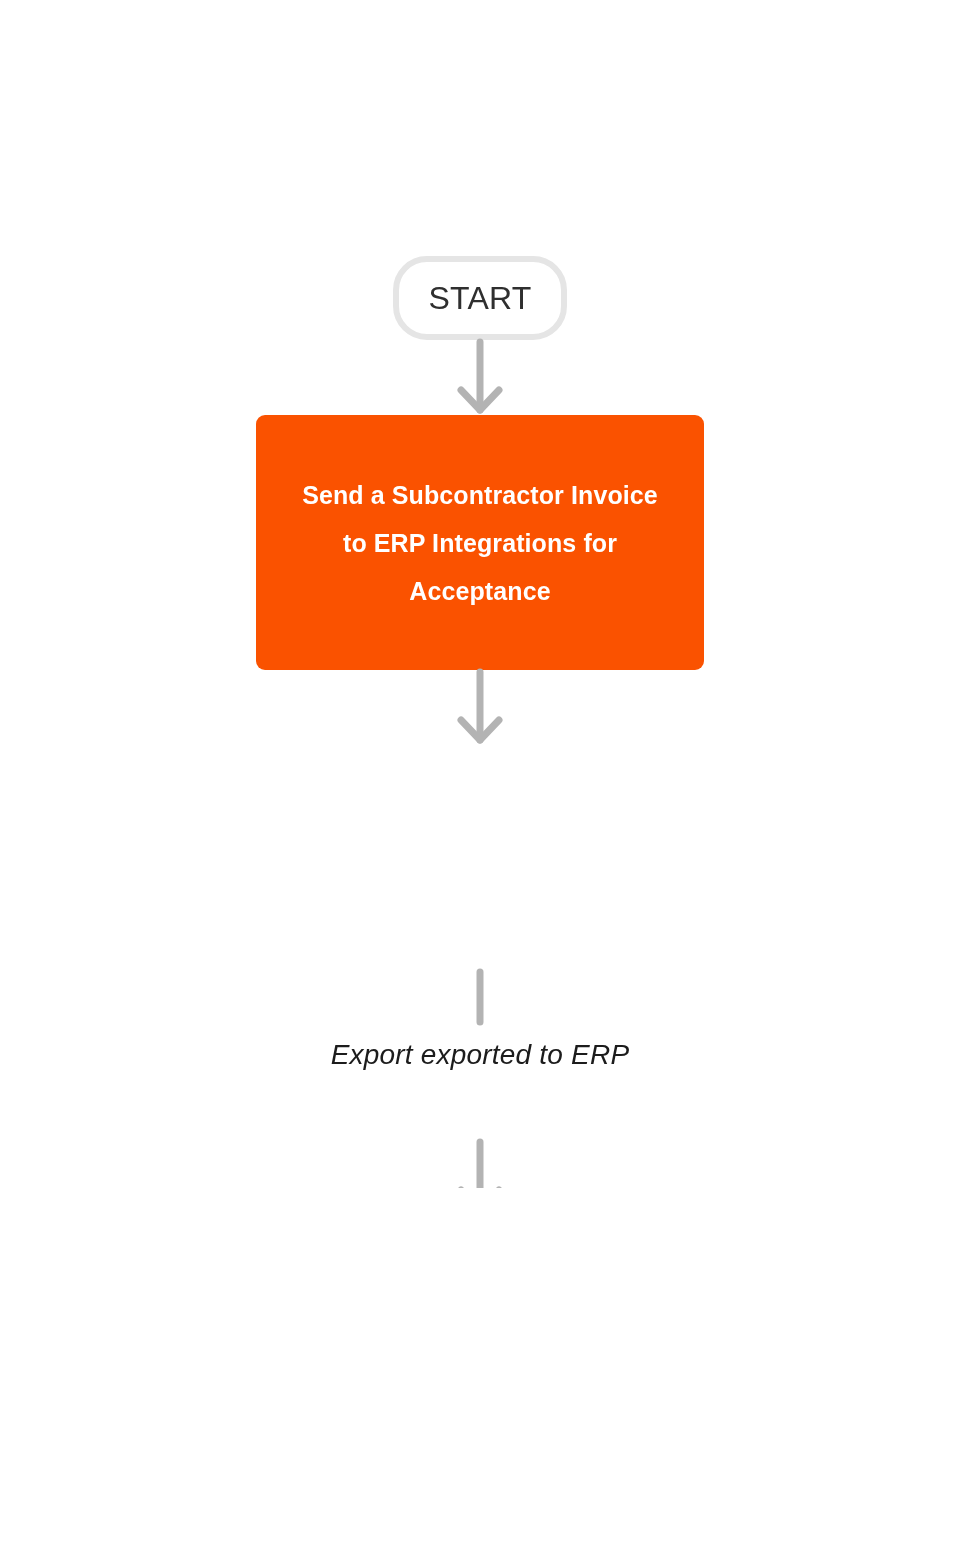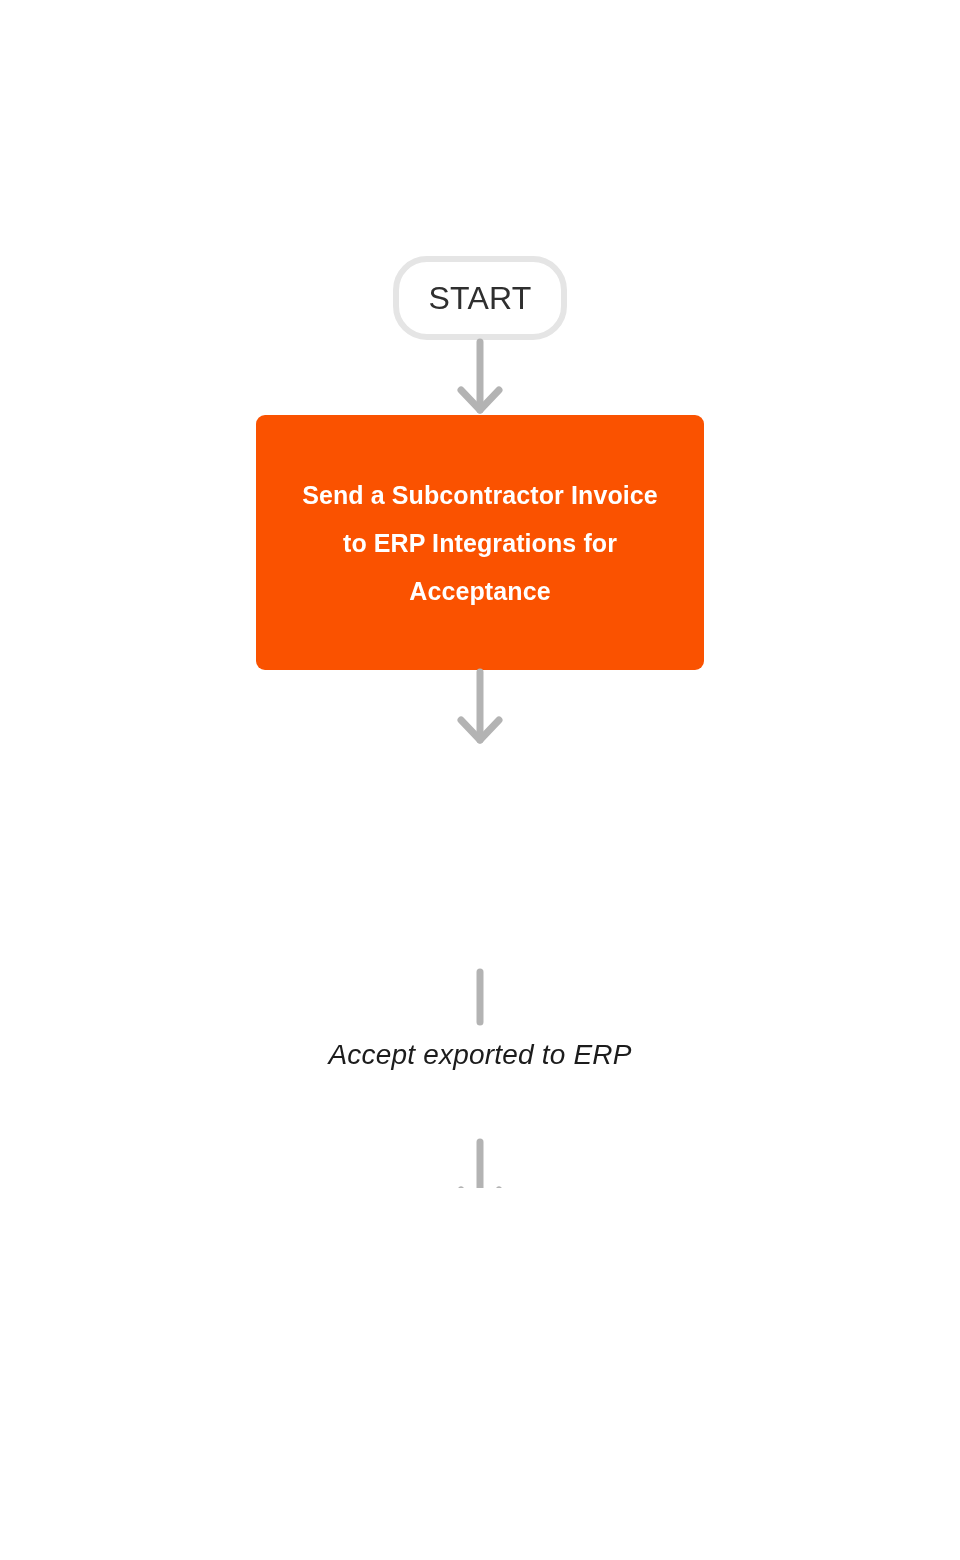--- a/index.html
+++ b/index.html
@@ -131,21 +131,21 @@
   </div>
 
 
   <div class="connector" id="edge-step2-label">
     <svg width="60" height="60" viewBox="0 0 60 60" aria-hidden="true">
       <path d="M30 4 L30 54" stroke="#b3b3b3" stroke-width="7" stroke-linecap="round" fill="none"></path>
     </svg>
   </div>
 
   <div class="edge-label" id="label-invoice-exported">
-    <span class="edge-label-text">Accept exported to ERP</span>
+    <span class="edge-label-text">Export exported to ERP</span>
   </div>
 
   <div class="connector" id="edge-label-end">
     <svg width="60" height="76" viewBox="0 0 60 76" aria-hidden="true">
       <path d="M30 2 L30 70" stroke="#b3b3b3" stroke-width="7" stroke-linecap="round" fill="none"></path>
       <path d="M11 50 L30 70 L49 50" stroke="#b3b3b3" stroke-width="7" stroke-linecap="round" stroke-linejoin="round" fill="none"></path>
     </svg>
   </div>
 
   <div class="terminal" id="node-end">

